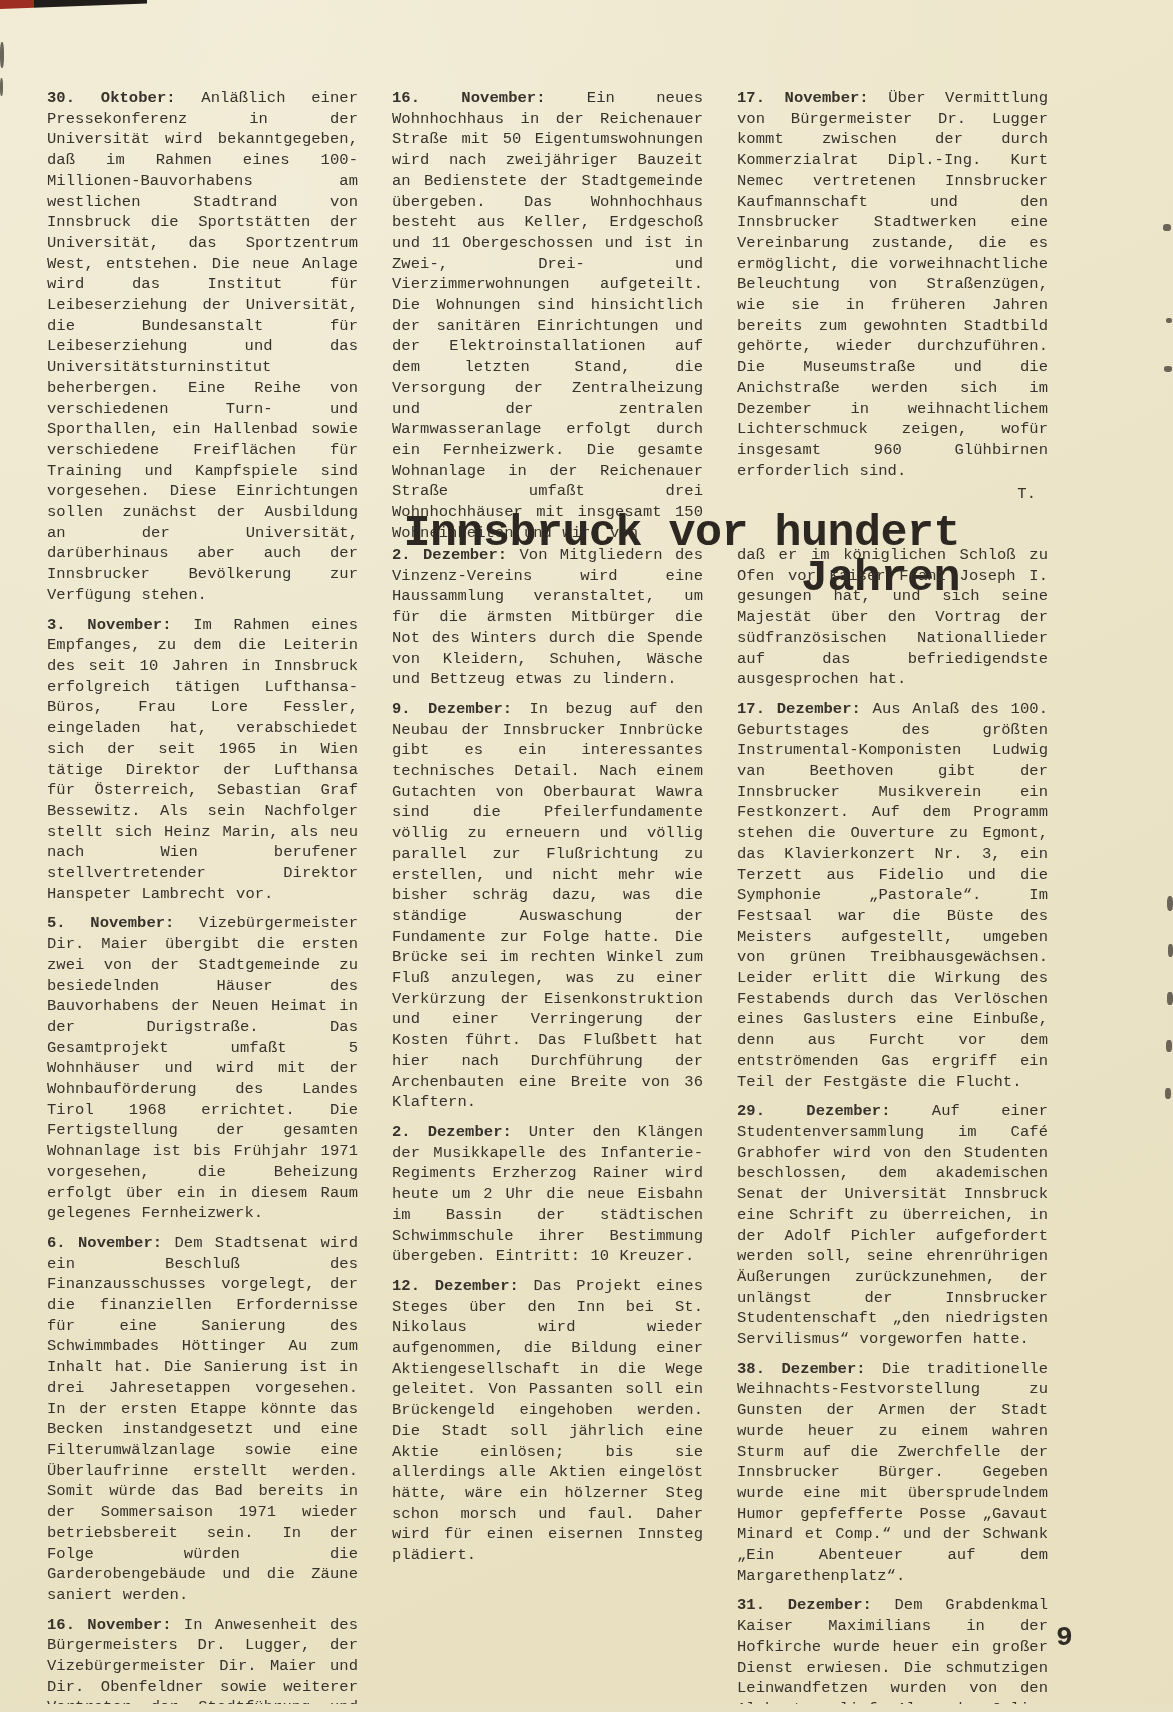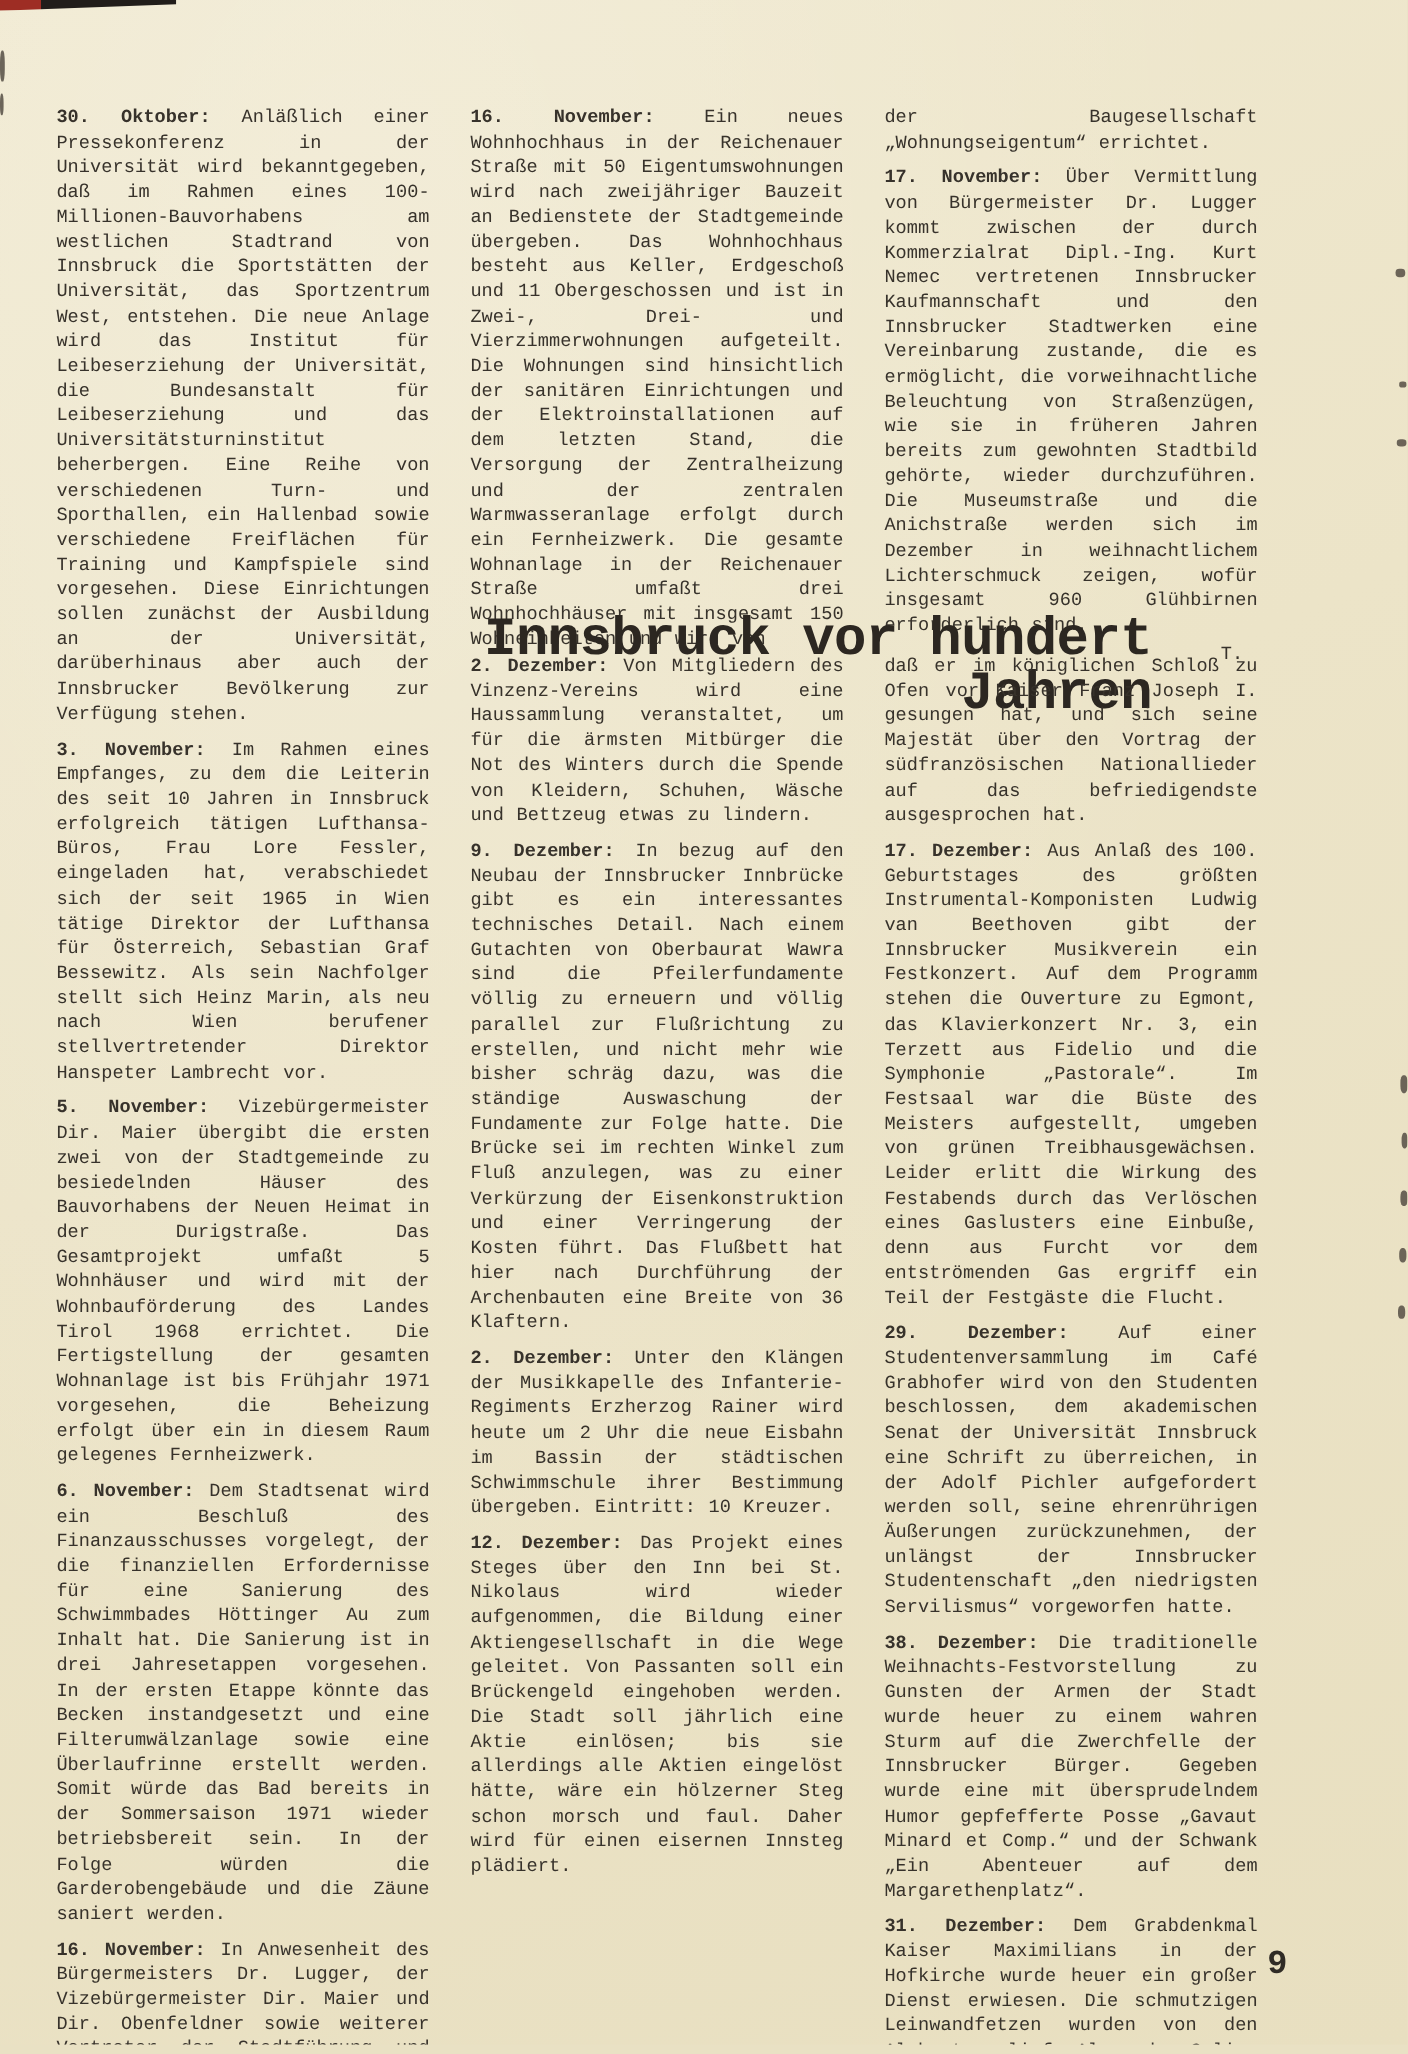--- a/index.html
+++ b/index.html
@@ -96,21 +96,20 @@
     <p><b>5. November:</b><span> Vizebürgermeister Dir. Maier übergibt die ersten zwei von der Stadtgemeinde zu besiedelnden Häuser des Bauvorhabens der Neuen Heimat in der Durigstraße. Das Gesamtprojekt umfaßt 5 Wohnhäuser und wird mit der Wohnbauförderung des Landes Tirol 1968 errichtet. Die Fertigstellung der gesamten Wohnanlage ist bis Frühjahr 1971 vorgesehen, die Beheizung erfolgt über ein in diesem Raum gelegenes Fernheizwerk.</span></p>
     <p><b>6. November:</b><span> Dem Stadtsenat wird ein Beschluß des Finanzausschusses vorgelegt, der die finanziellen Erfordernisse für eine Sanierung des Schwimmbades Höttinger Au zum Inhalt hat. Die Sanierung ist in drei Jahresetappen vorgesehen. In der ersten Etappe könnte das Becken instandgesetzt und eine Filterumwälzanlage sowie eine Überlaufrinne erstellt werden. Somit würde das Bad bereits in der Sommersaison 1971 wieder betriebsbereit sein. In der Folge würden die Garderobengebäude und die Zäune saniert werden.</span></p>
     <p><b>16. November:</b><span> In Anwesenheit des Bürgermeisters Dr. Lugger, der Vizebürgermeister Dir. Maier und Dir. Obenfeldner sowie weiterer Vertreter der Stadtführung und des Bauamtes wird am Kindergarten-Neubau in der Bachlechnerstraße die Firstfeier begangen. Mit der Fertigstellung des Kindergartens, der 200 Kindern Raum bieten soll, wird im Herbst 1971 gerechnet. Er soll einerseits dem stark besiedelten Gebiet der Höttinger Au östlich des Bahnkörpers zur Verfügung stehen, andererseits die Hauptschule Hötting entlasten, in der bisher der Kindergarten untergebracht war.</span></p>
   </div>
 
   <div class="col" id="col2top">
     <p><b>16. November:</b><span> Ein neues Wohnhochhaus in der Reichenauer Straße mit 50 Eigentumswohnungen wird nach zweijähriger Bauzeit an Bedienstete der Stadtgemeinde übergeben. Das Wohnhochhaus besteht aus Keller, Erdgeschoß und 11 Obergeschossen und ist in Zwei-, Drei- und Vierzimmerwohnungen aufgeteilt. Die Wohnungen sind hinsichtlich der sanitären Einrichtungen und der Elektroinstallationen auf dem letzten Stand, die Versorgung der Zentralheizung und der zentralen Warmwasseranlage erfolgt durch ein Fernheizwerk. Die gesamte Wohnanlage in der Reichenauer Straße umfaßt drei Wohnhochhäuser mit insgesamt 150 Wohneinheiten und wird von</span></p>
   </div>
 
   <div class="col" id="col3top">
-    <p><b></b><span>der Baugesellschaft „Wohnungseigentum“ errichtet.</span></p>
     <p><b>17. November:</b><span> Über Vermittlung von Bürgermeister Dr. Lugger kommt zwischen der durch Kommerzialrat Dipl.-Ing. Kurt Nemec vertretenen Innsbrucker Kaufmannschaft und den Innsbrucker Stadtwerken eine Vereinbarung zustande, die es ermöglicht, die vorweihnachtliche Beleuchtung von Straßenzügen, wie sie in früheren Jahren bereits zum gewohnten Stadtbild gehörte, wieder durchzuführen. Die Museumstraße und die Anichstraße werden sich im Dezember in weihnachtlichem Lichterschmuck zeigen, wofür insgesamt 960 Glühbirnen erforderlich sind.</span></p>
     <div class="signature">T.</div>
   </div>
 
   <h1 class="headline">Innsbruck vor hundert Jahren</h1>
 
   <div class="col" id="col2bot">
     <p><b>2. Dezember:</b><span> Von Mitgliedern des Vinzenz-Vereins wird eine Haussammlung veranstaltet, um für die ärmsten Mitbürger die Not des Winters durch die Spende von Kleidern, Schuhen, Wäsche und Bettzeug etwas zu lindern.</span></p>
     <p><b>9. Dezember:</b><span> In bezug auf den Neubau der Innsbrucker Innbrücke gibt es ein interessantes technisches Detail. Nach einem Gutachten von Oberbaurat Wawra sind die Pfeilerfundamente völlig zu erneuern und völlig parallel zur Flußrichtung zu erstellen, und nicht mehr wie bisher schräg dazu, was die ständige Auswaschung der Fundamente zur Folge hatte. Die Brücke sei im rechten Winkel zum Fluß anzulegen, was zu einer Verkürzung der Eisenkonstruktion und einer Verringerung der Kosten führt. Das Flußbett hat hier nach Durchführung der Archenbauten eine Breite von 36 Klaftern.</span></p>
     <p><b>2. Dezember:</b><span> Unter den Klängen der Musikkapelle des Infanterie-Regiments Erzherzog Rainer wird heute um 2 Uhr die neue Eisbahn im Bassin der städtischen Schwimmschule ihrer Bestimmung übergeben. Eintritt: 10 Kreuzer.</span></p>

